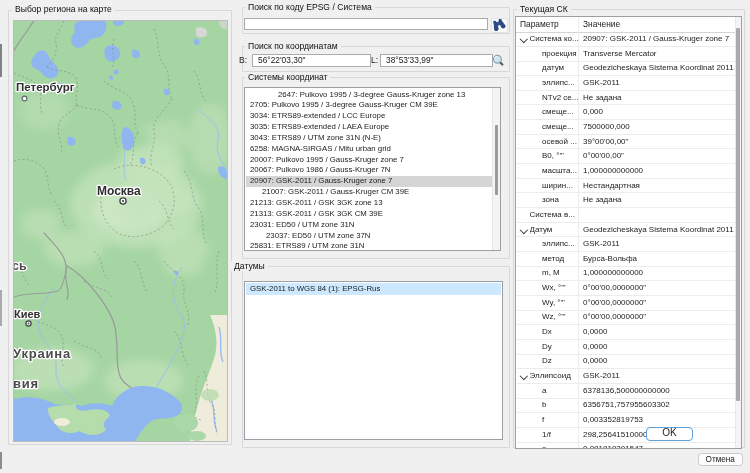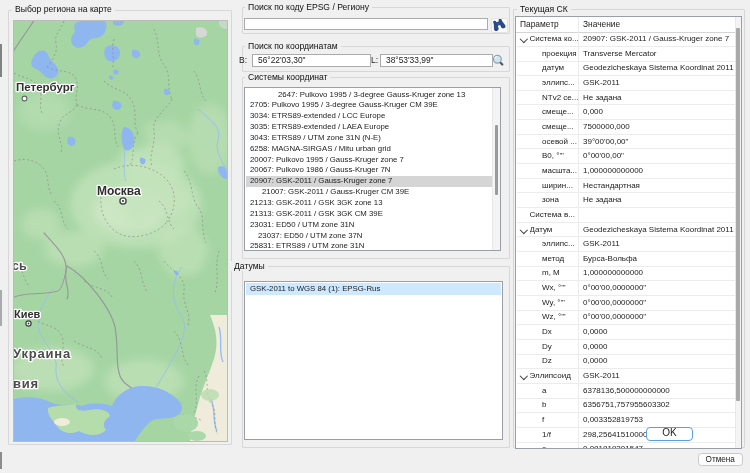--- a/index.html
+++ b/index.html
@@ -132,21 +132,21 @@
  <circle cx="10.5" cy="77.5" r="2.4" fill="#ffffff" stroke="#606468" stroke-width="1.1"></circle>
  <circle cx="109" cy="180" r="3.1" fill="#ffffff" stroke="#3c4043" stroke-width="1.3"></circle>
  <circle cx="109" cy="180" r="1.1" fill="#3c4043"></circle>
  <circle cx="14.5" cy="302.5" r="2.6" fill="#ffffff" stroke="#3c4043" stroke-width="1.2"></circle>
  <circle cx="14.5" cy="302.5" r="0.9" fill="#3c4043"></circle>
 </g>
 </svg>
 </div>
 
 <div class="grp" style="left:242px;top:7px;width:266px;height:25px;"></div>
-<div class="gtit" style="left:245px;top:2px;">Поиск по коду EPSG / Региону</div>
+<div class="gtit" style="left:245px;top:2px;">Поиск по коду EPSG / Система</div>
 <div class="inp" style="left:244px;top:18px;width:242px;height:10px;"></div>
 <div style="position:absolute;left:491px;top:17.5px;width:15px;height:13px;background:#fafafa;border:1px solid #e3e3e3;border-radius:2px;"></div>
 <div style="position:absolute;left:491.5px;top:18px;"><svg width="14" height="13" viewBox="0 0 14 13">
 <g transform="rotate(-20 7 6.5)" fill="#2a4b87">
 <path d="M2.6,1.6 C2.6,0.9 3.3,0.4 4.1,0.4 C4.9,0.4 5.6,0.9 5.6,1.6 L5.6,2.6 L8.4,2.6 L8.4,1.6 C8.4,0.9 9.1,0.4 9.9,0.4 C10.7,0.4 11.4,0.9 11.4,1.6 L11.4,3.4 L12.9,8.0 C13.4,9.5 12.3,10.9 10.7,10.9 C9.4,10.9 8.3,9.9 8.3,8.7 L8.3,6.4 L5.7,6.4 L5.7,8.7 C5.7,9.9 4.6,10.9 3.3,10.9 C1.7,10.9 0.6,9.5 1.1,8.0 L2.6,3.4 Z"></path>
 <rect x="6.1" y="3.4" width="1.8" height="2.6" fill="#37599c"></rect>
 </g>
     </svg></div>
 
 <div class="grp" style="left:242px;top:46px;width:266px;height:24px;"></div>
@@ -170,21 +170,21 @@
 <div style="position:absolute;left:1px;right:8px;top:34.05px;height:10.85px;line-height:10.85px;padding-left:4px;white-space:nowrap;overflow:hidden;">3035: ETRS89-extended / LAEA Europe</div>
 <div style="position:absolute;left:1px;right:8px;top:44.90px;height:10.85px;line-height:10.85px;padding-left:4px;white-space:nowrap;overflow:hidden;">3043: ETRS89 / UTM zone 31N (N-E)</div>
 <div style="position:absolute;left:1px;right:8px;top:55.75px;height:10.85px;line-height:10.85px;padding-left:4px;white-space:nowrap;overflow:hidden;">6258: MAGNA-SIRGAS / Mitu urban grid</div>
 <div style="position:absolute;left:1px;right:8px;top:66.60px;height:10.85px;line-height:10.85px;padding-left:4px;white-space:nowrap;overflow:hidden;">20007: Pulkovo 1995 / Gauss-Kruger zone 7</div>
 <div style="position:absolute;left:1px;right:8px;top:77.45px;height:10.85px;line-height:10.85px;padding-left:4px;white-space:nowrap;overflow:hidden;">20067: Pulkovo 1986 / Gauss-Kruger 7N</div>
 <div style="position:absolute;left:1px;right:8px;top:88.30px;height:10.85px;line-height:10.85px;padding-left:4px;background:#d5d5d5;white-space:nowrap;overflow:hidden;">20907: GSK-2011 / Gauss-Kruger zone 7</div>
 <div style="position:absolute;left:1px;right:8px;top:99.15px;height:10.85px;line-height:10.85px;padding-left:16px;white-space:nowrap;overflow:hidden;">21007: GSK-2011 / Gauss-Kruger CM 39E</div>
 <div style="position:absolute;left:1px;right:8px;top:110.00px;height:10.85px;line-height:10.85px;padding-left:4px;white-space:nowrap;overflow:hidden;">21213: GSK-2011 / GSK 3GK zone 13</div>
 <div style="position:absolute;left:1px;right:8px;top:120.85px;height:10.85px;line-height:10.85px;padding-left:4px;white-space:nowrap;overflow:hidden;">21313: GSK-2011 / GSK 3GK CM 39E</div>
 <div style="position:absolute;left:1px;right:8px;top:131.70px;height:10.85px;line-height:10.85px;padding-left:4px;white-space:nowrap;overflow:hidden;">23031: ED50 / UTM zone 31N</div>
-<div style="position:absolute;left:1px;right:8px;top:142.55px;height:10.85px;line-height:10.85px;padding-left:12px;white-space:nowrap;overflow:hidden;">23037: ED50 / UTM zone 37N</div>
+<div style="position:absolute;left:1px;right:8px;top:142.55px;height:10.85px;line-height:10.85px;padding-left:20px;white-space:nowrap;overflow:hidden;">23037: ED50 / UTM zone 37N</div>
 <div style="position:absolute;left:1px;right:8px;top:153.40px;height:10.85px;line-height:10.85px;padding-left:4px;white-space:nowrap;overflow:hidden;">25831: ETRS89 / UTM zone 31N</div>
 <div style="position:absolute;right:0;top:0;bottom:0;width:7px;background:#f4f4f4;border-left:1px solid #e8e8e8;"></div>
 <div style="position:absolute;right:2px;top:37px;width:3px;height:70px;background:#9b9b9b;border-radius:1px;"></div>
 </div>
 
 <div class="grp" style="left:242px;top:266px;width:266px;height:180px;"></div>
 <div class="gtit" style="left:231px;top:261px;">Датумы</div>
 <div class="lst" style="left:244px;top:281px;width:257px;height:157px;">
 <div style="position:absolute;left:1px;right:1px;top:1px;height:11.5px;line-height:11.5px;padding-left:4px;background:#cde8ff;white-space:nowrap;">GSK-2011 to WGS 84 (1): EPSG-Rus</div>
 </div>

